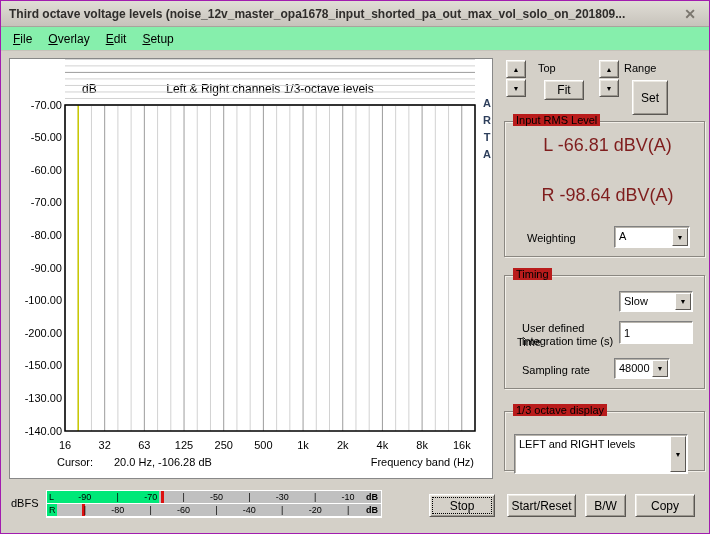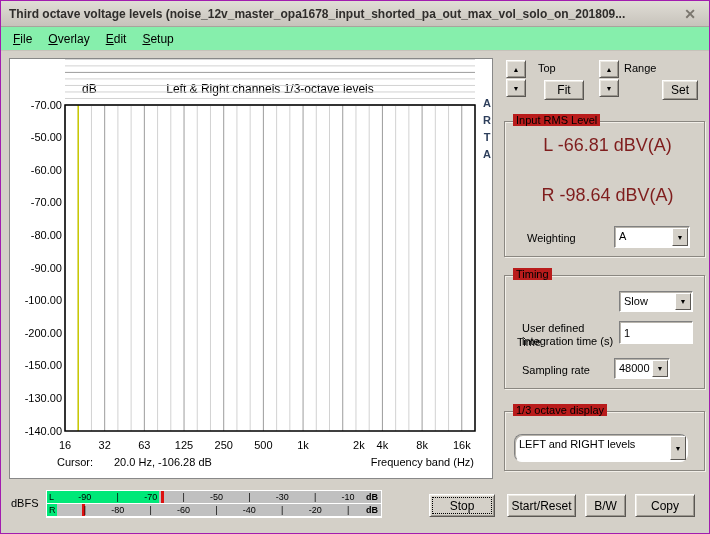--- a/index.html
+++ b/index.html
@@ -238,21 +238,21 @@
         <div class="y-tick" style="top: 365.5px;">-140.00</div>
       </div>
     <div id="x-labels">
         <div class="x-tick" style="left: 33px;">16</div>
         <div class="x-tick" style="left: 72.6774px;">32</div>
         <div class="x-tick" style="left: 112.355px;">63</div>
         <div class="x-tick" style="left: 152.032px;">125</div>
         <div class="x-tick" style="left: 191.71px;">250</div>
         <div class="x-tick" style="left: 231.387px;">500</div>
         <div class="x-tick" style="left: 271.065px;">1k</div>
-        <div class="x-tick" style="left: 310.742px; text-align: right;">2k</div>
+        <div class="x-tick" style="left: 310.742px;">2k</div>
         <div class="x-tick" style="left: 350.419px;">4k</div>
         <div class="x-tick" style="left: 390.097px;">8k</div>
         <div class="x-tick" style="left: 429.774px;">16k</div>
       </div>
     <div id="arta">
         <div class="arta-letter" style="top: 38px;">A</div>
         <div class="arta-letter" style="top: 55px;">R</div>
         <div class="arta-letter" style="top: 72px;">T</div>
         <div class="arta-letter" style="top: 89px;">A</div>
       </div>
@@ -276,21 +276,21 @@
 
   <div class="spinner" style="left:598px;top:59px;">
     <div class="spin-btn" style="top:0;">
         <span>▲</span>
       </div>
     <div class="spin-btn" style="top:19px;">
         <span>▼</span>
       </div>
   </div>
   <div class="panel-label" style="left:623px;top:61px;">Range</div>
-  <div class="btn raised" style="left:650px;top:79px;width:36px;height:20px;text-align:center;">Set</div>
+  <div class="btn raised" style="left:620px;top:79px;width:36px;height:35px;text-align:center;">Set</div>
 
   <div class="groupbox" style="top:120px;height:136px;">
     <div class="groupbox-title">Input RMS Level</div>
     <div class="big-readout" style="top:13px;">L -66.81 dBV(A)</div>
     <div class="big-readout" style="top:63px;">R -98.64 dBV(A)</div>
     <div class="panel-label clip2" style="left:22px;top:110px;width:84px;height:13px;">Weighting</div>
     <div class="dropdown" style="left:109px;top:104px;width:76px;height:22px;">
       <span class="dd-text">A</span>
       <span class="dd-btn">▼</span>
     </div>
@@ -307,21 +307,21 @@
     <input class="textfield" style="left: 114px; top: 45px; width: 74px; height: 23px;" value="1">
     <div class="panel-label" style="left:17px;top:88px;">Sampling rate</div>
     <div class="dropdown" style="left:109px;top:82px;width:56px;height:21px;">
       <span class="dd-text">48000</span>
       <span class="dd-btn">▼</span>
     </div>
   </div>
 
   <div class="groupbox" style="top:410px;height:60px;">
     <div class="groupbox-title">1/3 octave display</div>
-    <div class="dropdown" style="left:9px;top:22px;width:174px;height:28px;border-radius:8px;">
+    <div class="dropdown" style="left:9px;top:22px;width:174px;height:40px;">
       <span class="dd-text">LEFT and RIGHT levels</span>
       <span class="dd-btn">▼</span>
     </div>
   </div>
 
   <div class="meter-caption">dBFS</div>
   <div class="meter-box" id="meter-box">
       <div class="meter-row">
         <div class="meter-green" style="width: 112.211px; background: rgb(0, 232, 120);"></div>
         <div class="meter-peak" style="left: 114.185px; background: rgb(221, 17, 17);"></div>

